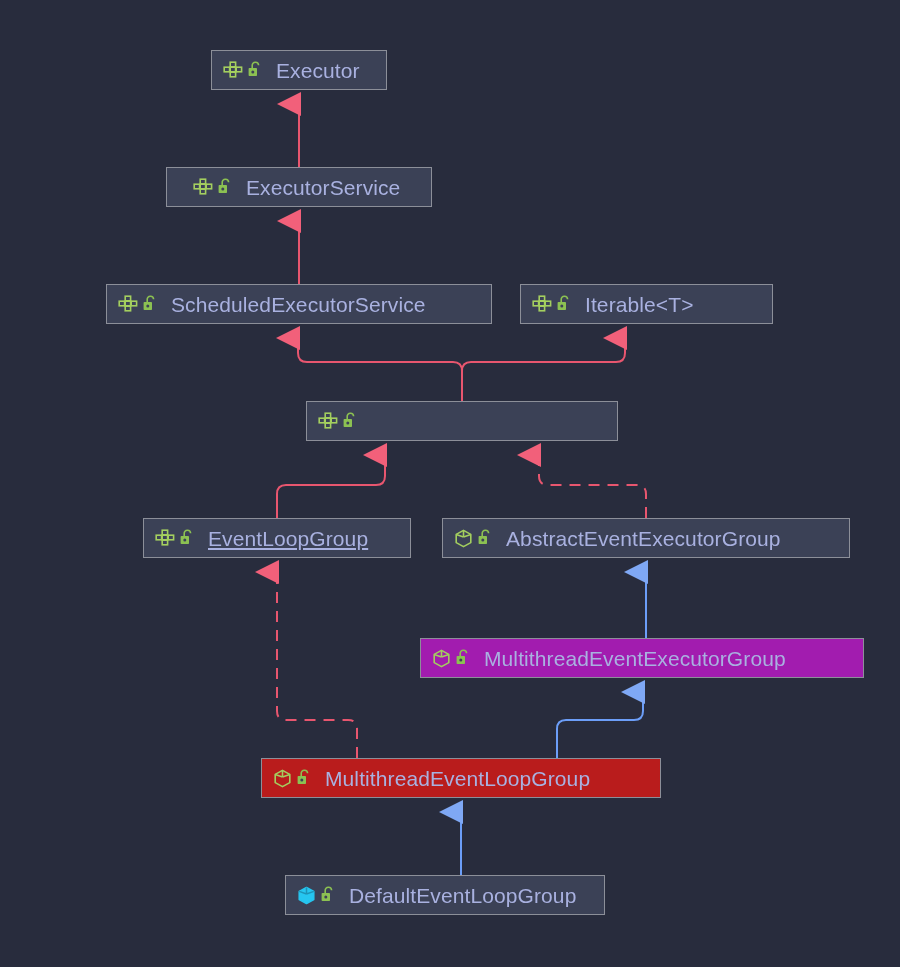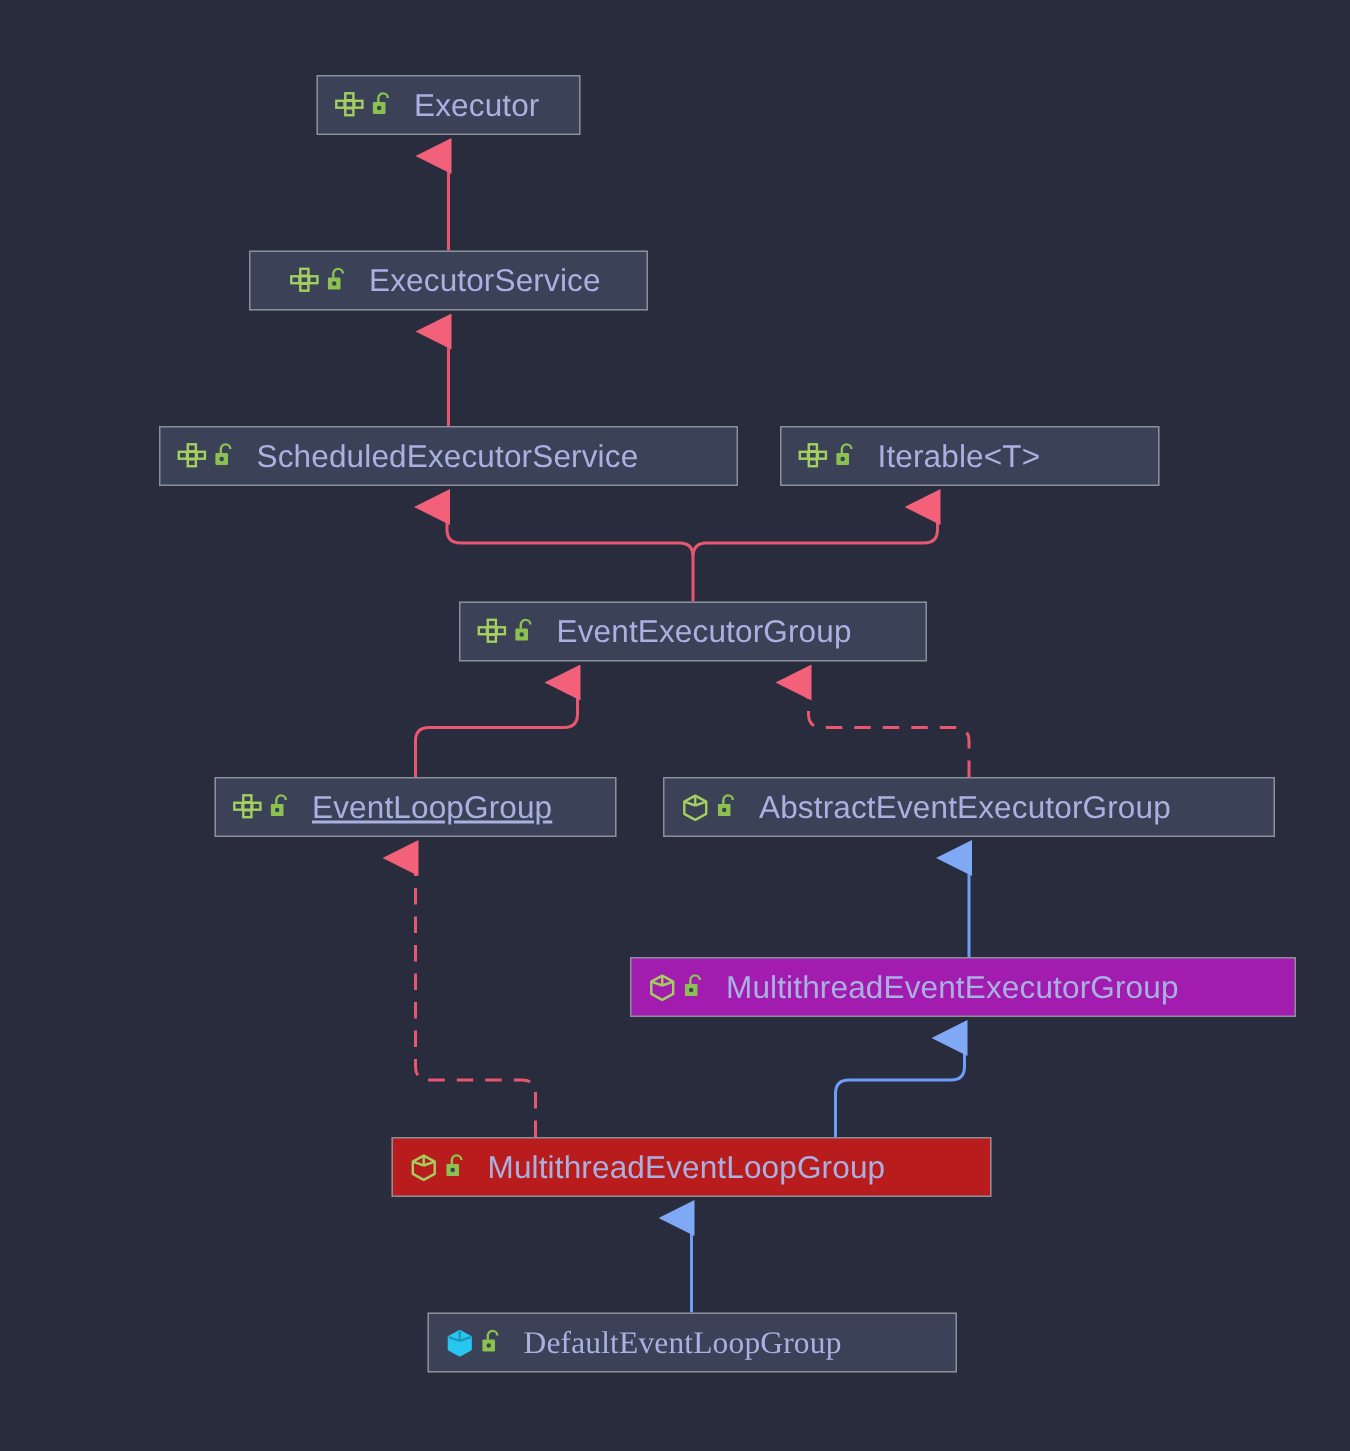--- a/index.html
+++ b/index.html
@@ -190,21 +190,20 @@
             </g>
           </svg>
         </span>
         <span class="lock">
           <svg width="16" height="18" viewBox="0 0 16 18">
             <path d="M5.2 7.2 L5.2 4.6 A3.2 3.2 0 0 1 11.6 4.3" fill="none" stroke="#8cc152" stroke-width="1.6"></path>
             <rect x="1.6" y="7.0" width="8.4" height="8.0" rx="0.8" fill="#8cc152"></rect>
             <circle cx="5.8" cy="11.0" r="1.5" fill="#3b4156"></circle>
           </svg>
         </span>
-        <span class="label" style="color: rgb(169, 177, 224);">EventExecutorGroup</span>
       </div>
       <div class="node" style="left: 143px; top: 518px; width: 268px; background: rgb(59, 65, 86); border-color: rgb(140, 143, 153);">
         <span class="ico">
           <svg width="20" height="18" viewBox="0 0 20 18">
             <g fill="none" stroke="#a4cf5f" stroke-width="1.6">
               <rect x="7.2" y="1.2" width="5.4" height="4.6"></rect>
               <rect x="1.2" y="6.2" width="5.4" height="4.6"></rect>
               <rect x="7.2" y="6.2" width="5.4" height="4.6"></rect>
               <rect x="13.2" y="6.2" width="5.4" height="4.6"></rect>
               <rect x="7.2" y="11.2" width="5.4" height="4.6"></rect>
@@ -273,21 +272,21 @@
         </span>
         <span class="lock">
           <svg width="16" height="18" viewBox="0 0 16 18">
             <path d="M5.2 7.2 L5.2 4.6 A3.2 3.2 0 0 1 11.6 4.3" fill="none" stroke="#8cc152" stroke-width="1.6"></path>
             <rect x="1.6" y="7.0" width="8.4" height="8.0" rx="0.8" fill="#8cc152"></rect>
             <circle cx="5.8" cy="11.0" r="1.5" fill="#3b4156"></circle>
           </svg>
         </span>
         <span class="label" style="color: rgb(169, 177, 224);">MultithreadEventLoopGroup</span>
       </div>
-      <div class="node" style="left: 285px; top: 875px; width: 353px; background: rgb(59, 65, 86); border-color: rgb(140, 143, 153); font-family: Liberation Serif, serif;">
+      <div class="node" style="left: 285px; top: 875px; width: 320px; background: rgb(59, 65, 86); border-color: rgb(140, 143, 153);">
         <span class="ico">
           <svg width="19" height="19" viewBox="0 0 19 19">
             <g stroke="#26c6f0" stroke-width="1.5" stroke-linejoin="round">
               <path d="M9.5 1.4 L16.8 5.4 L16.8 13.6 L9.5 17.6 L2.2 13.6 L2.2 5.4 Z" fill="#26c6f0"></path>
               <path d="M9.5 1.4 L9.5 8.0 M9.5 8.0 L16.8 5.4 M9.5 8.0 L2.2 5.4" fill="none" stroke="#1d94b8"></path>
             </g>
           </svg>
         </span>
         <span class="lock">
           <svg width="16" height="18" viewBox="0 0 16 18">

